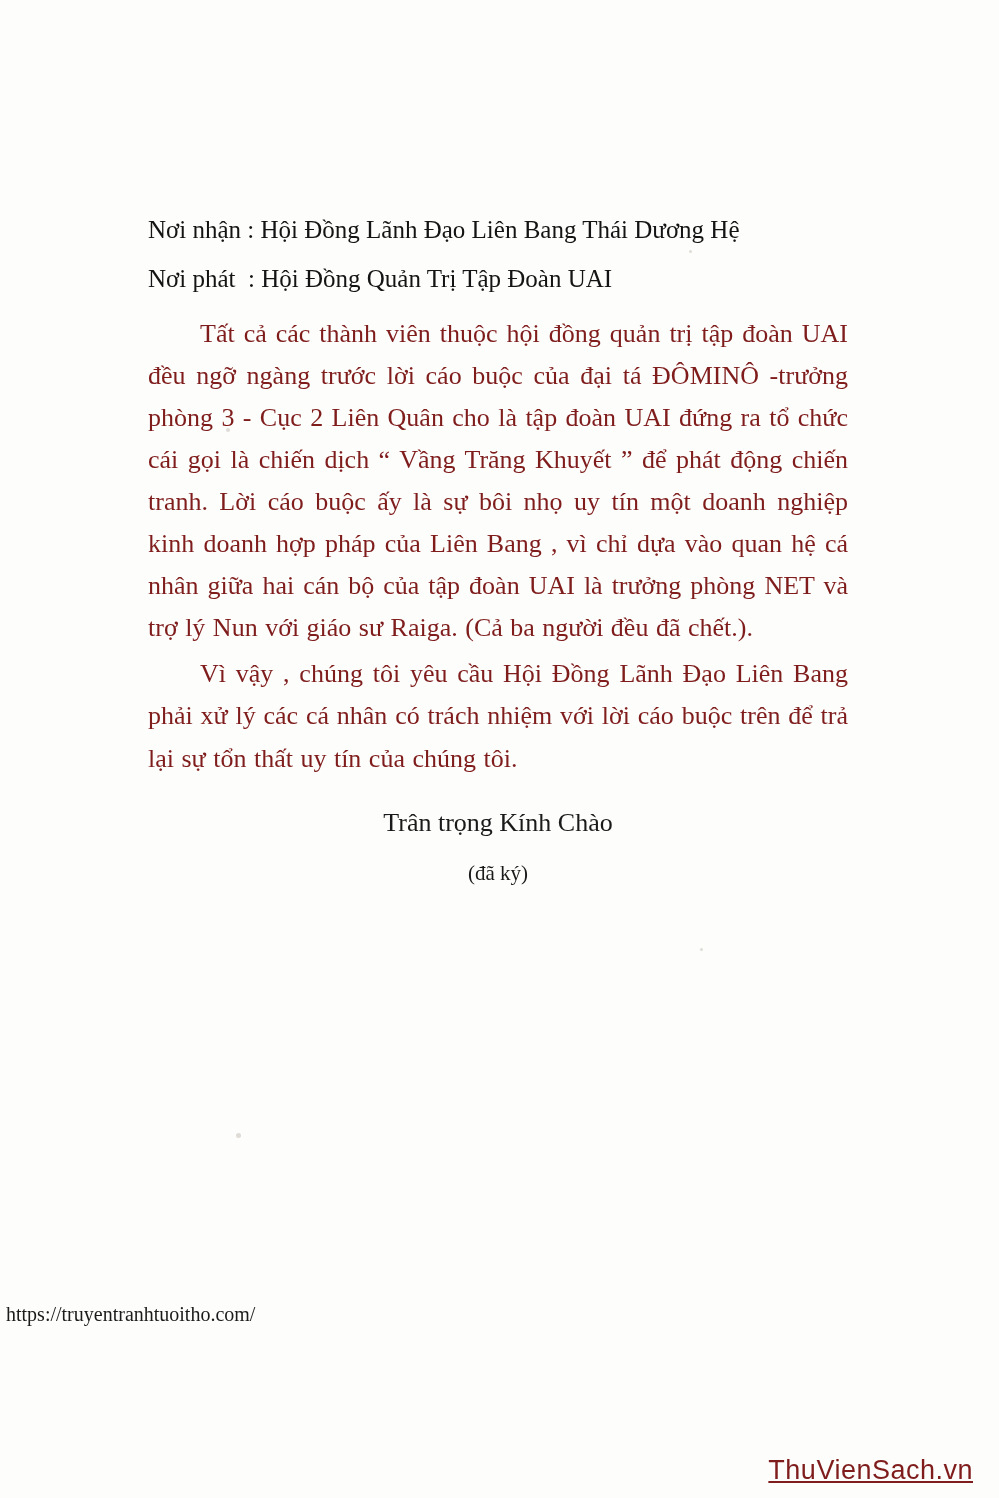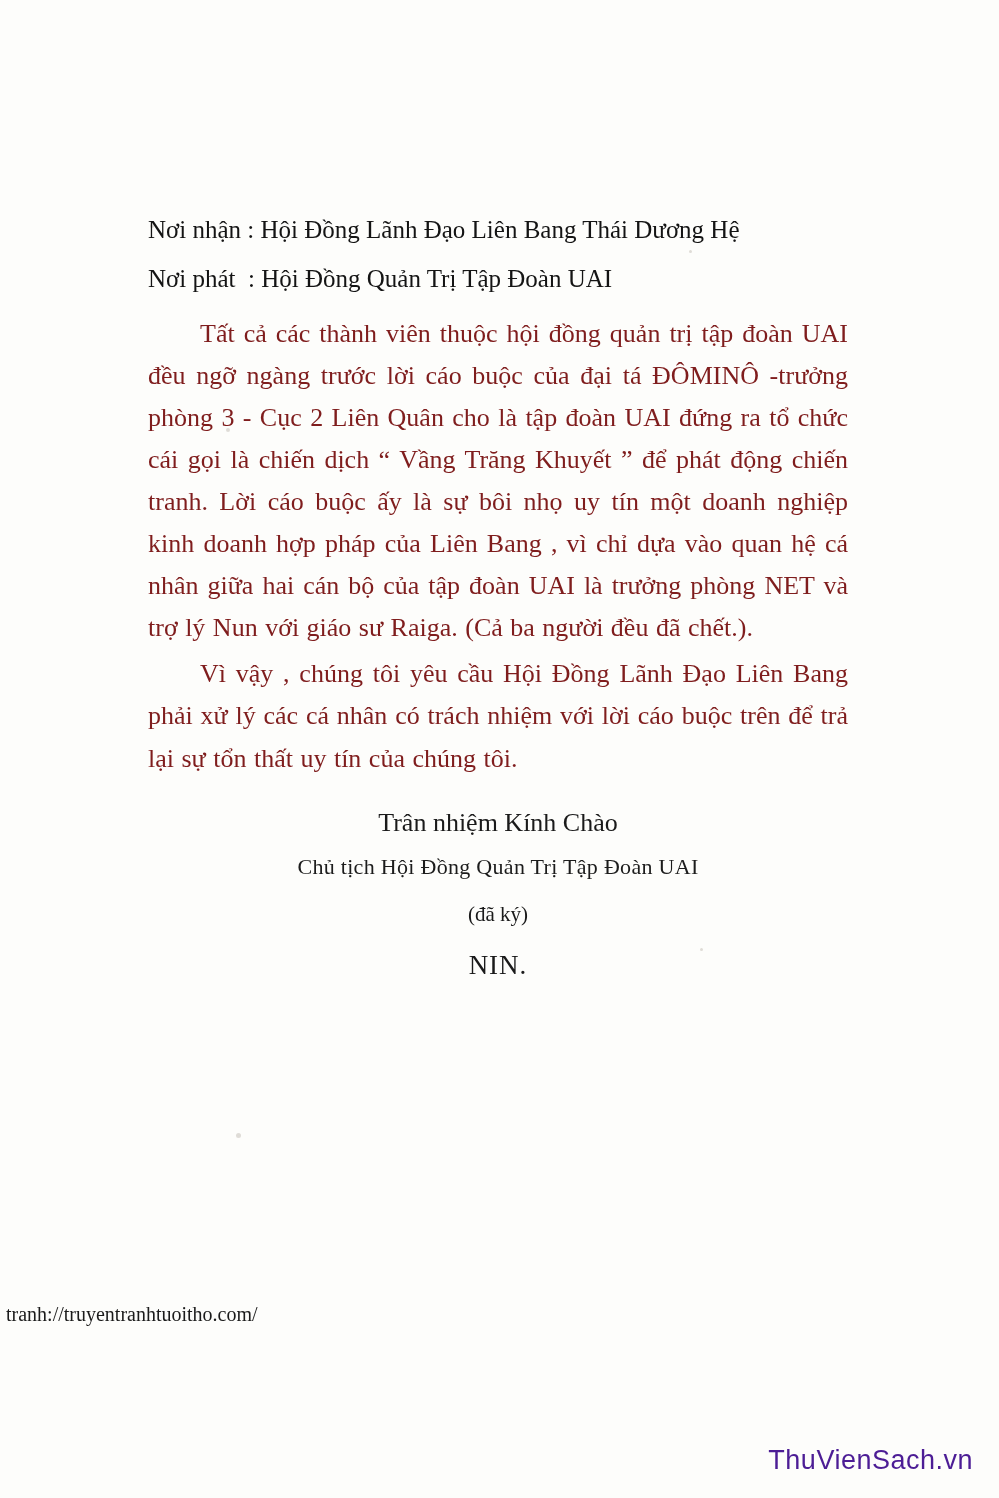--- a/index.html
+++ b/index.html
@@ -96,26 +96,27 @@
     top: 1303px;
     font-size: 20px;
     font-family: "Liberation Serif", "DejaVu Serif", serif;
     color: #1b1b1b;
     white-space: nowrap;
   }
 
   .watermark-brand {
     position: absolute;
     right: 26px;
-    bottom: 22px;
+    bottom: 12px;
     font-size: 27px;
     font-family: "Liberation Sans", sans-serif;
-    color: #4c1d95;
+    color: #7f1d1d;
     letter-spacing: 0.5px;
     white-space: nowrap;
+    text-decoration: underline;
   }
 
   .speck {
     position: absolute;
     background: #d9d6d0;
     border-radius: 50%;
     opacity: 0.85;
   }
 </style>
 </head>
@@ -132,24 +133,22 @@
   <div class="doc">
 
 
     <p class="meta-line">Nơi nhận : Hội Đồng Lãnh Đạo Liên Bang Thái Dương Hệ</p>
     <p class="meta-line">Nơi phát  : Hội Đồng Quản Trị Tập Đoàn UAI</p>
 
     <p class="para">Tất cả các thành viên thuộc hội đồng quản trị tập đoàn UAI đều ngỡ ngàng trước lời cáo buộc của đại tá ĐÔMINÔ -trưởng phòng 3 - Cục 2  Liên Quân cho là tập đoàn UAI đứng ra tổ chức cái gọi là chiến dịch “ Vầng Trăng Khuyết ” để phát động chiến tranh. Lời cáo buộc ấy là sự bôi nhọ uy tín một doanh nghiệp kinh doanh hợp pháp của Liên Bang , vì chỉ dựa vào quan hệ cá nhân giữa hai cán bộ của tập đoàn UAI là trưởng phòng NET và trợ lý Nun với giáo sư Raiga. (Cả ba người đều đã chết.).</p>
     <p class="para last-left">Vì vậy , chúng tôi yêu cầu Hội Đồng Lãnh Đạo Liên Bang phải xử lý các cá nhân có trách nhiệm với lời cáo buộc trên để trả lại sự tổn thất uy tín của chúng tôi.</p>
 
     <div class="closing">
-      <div>Trân nhiệm Kính Chào</div>
-      <div class="role">Chủ tịch Hội Đồng Quản Trị Tập Đoàn UAI</div>
+      <div>Trân trọng Kính Chào</div>
       <div class="signed">(đã ký)</div>
-      <div class="signer">NIN.</div>
     </div>
 
   </div>
 
-  <div class="watermark-url">tranh://truyentranhtuoitho.com/</div>
+  <div class="watermark-url">https://truyentranhtuoitho.com/</div>
   <div class="watermark-brand">ThuVienSach.vn</div>
 
 </div>
 
 </body></html>

